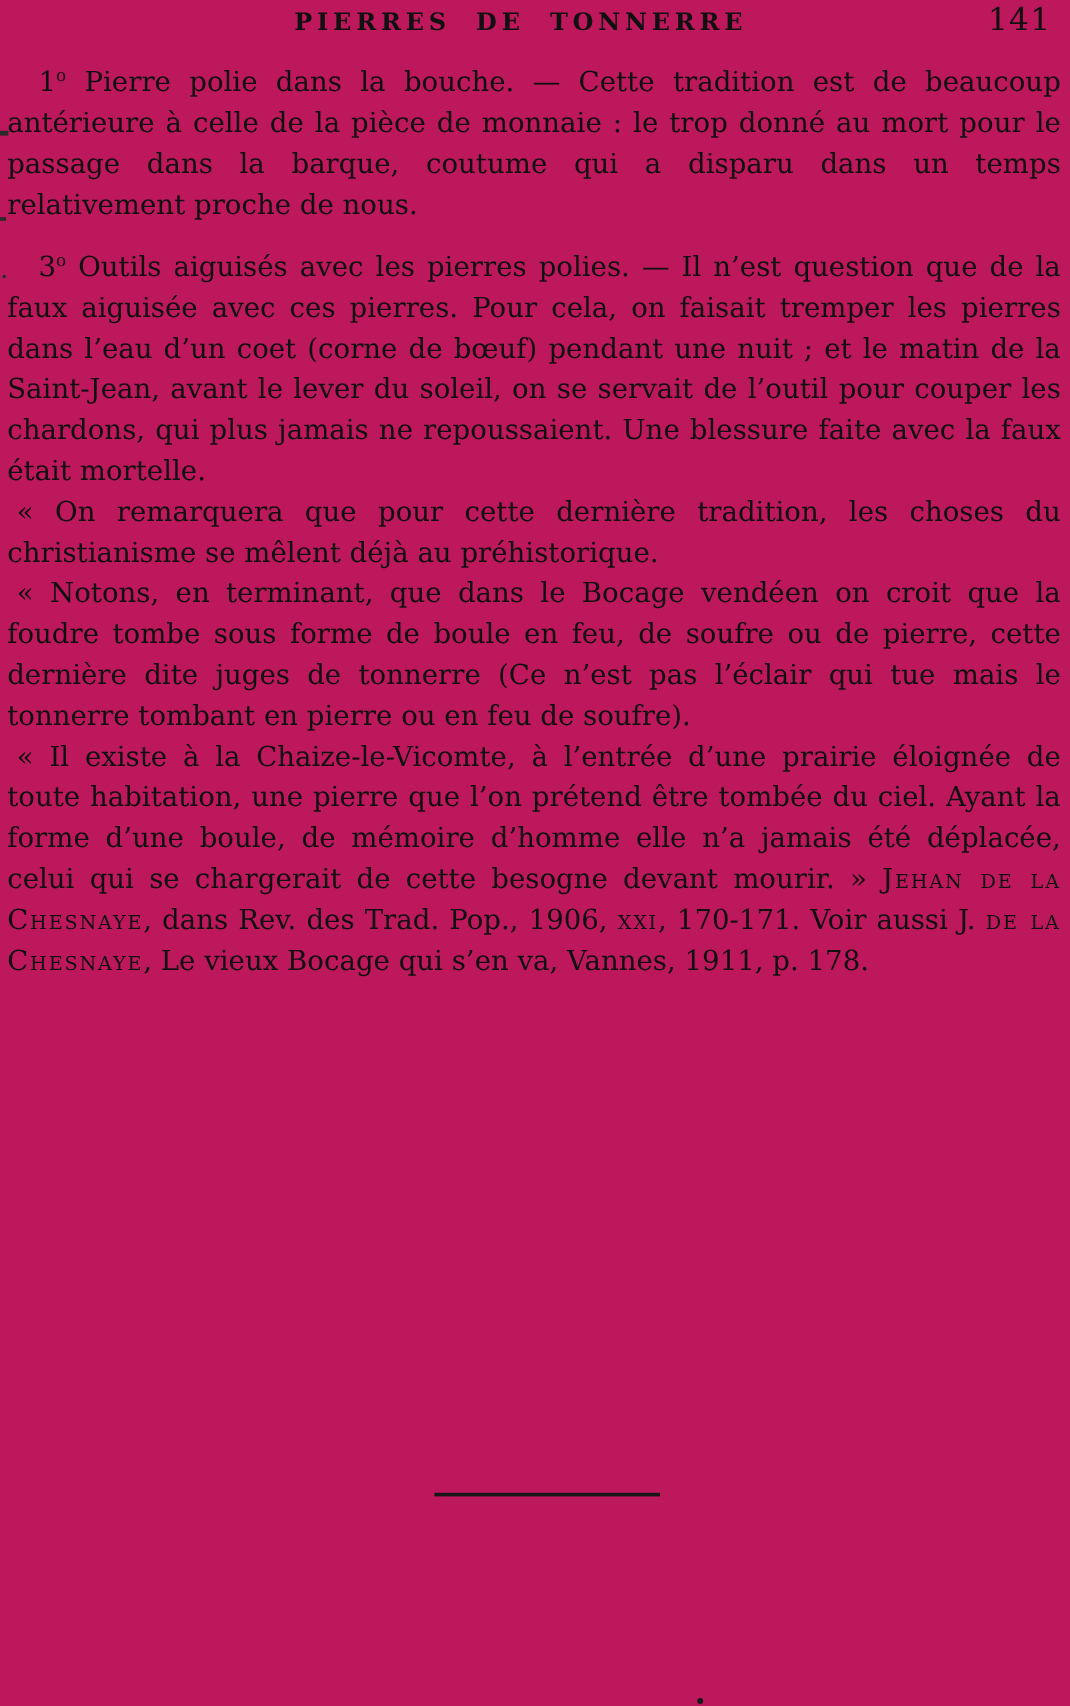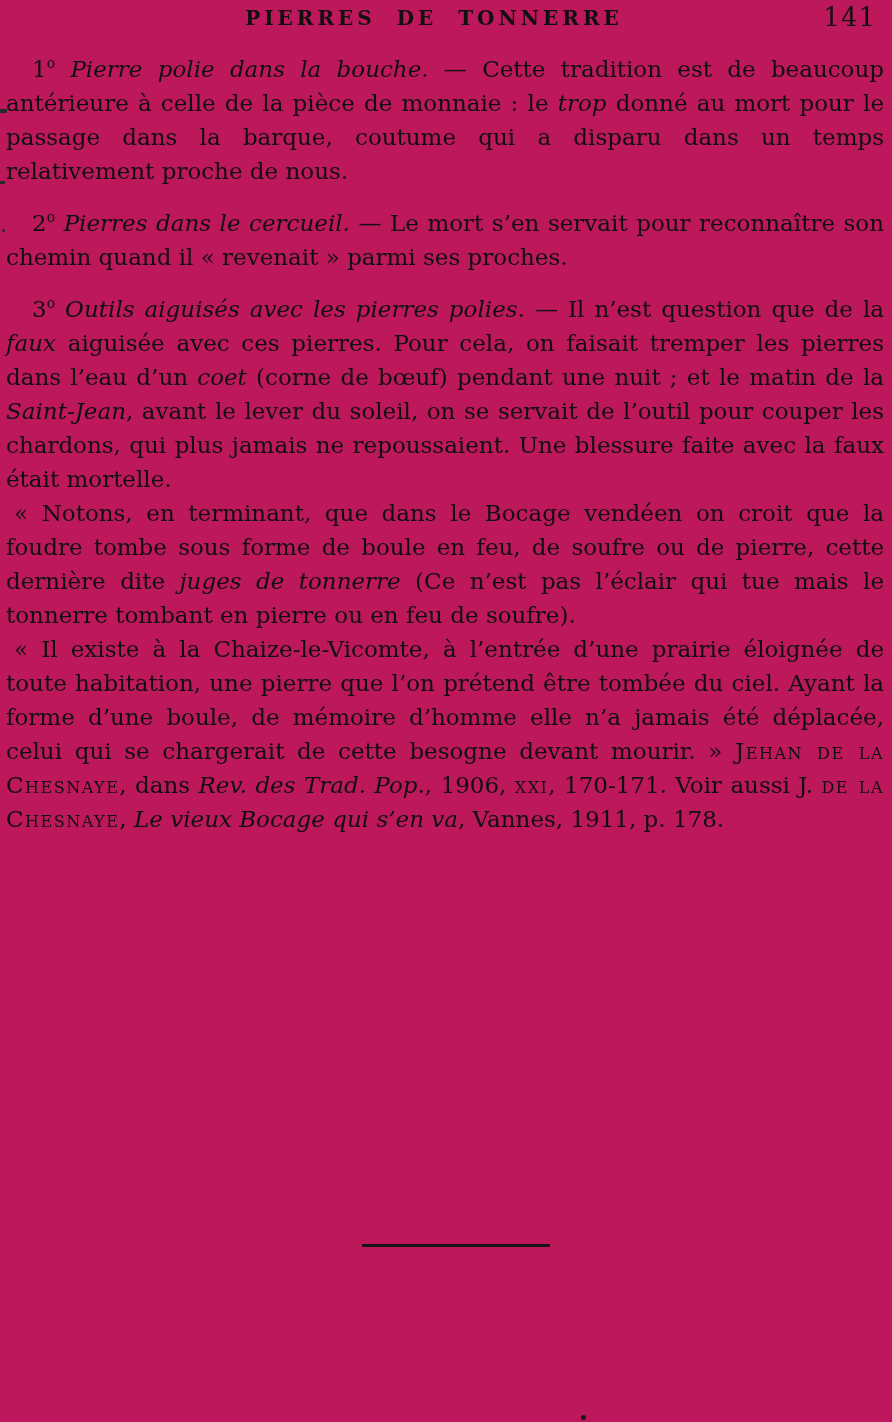--- a/index.html
+++ b/index.html
@@ -39,21 +39,21 @@
     position: absolute;
     top: 52px; left: 6px; right: 8px;
     font-size: 23px;
     line-height: 34px;
     text-align: justify;
   }
   .para { margin: 0; }
   .para.indent-normal { text-indent: 26px; }
   .para.indent-small  { text-indent: 8px; }
   .para.gap { margin-top: 18px; }
-  .i  { font-style: italic; }
+  .i  { }
   .sc { font-variant: small-caps; letter-spacing: 1.5px; }
   .sup {
     font-size: 14px;
     vertical-align: super;
     line-height: 0;
   }
   .footer-rule {
     position: absolute;
     top: 1244px;
     left: 362px;
@@ -81,22 +81,22 @@
 
 <div class="page">
 
   <div class="running-header">
     <span class="header-title">PIERRES DE TONNERRE</span>
     <span class="page-number">141</span>
   </div>
 
   <div class="content">
       <p class="para indent-normal"><span>1</span><span class="sup">o</span><span> </span><span class="i">Pierre polie dans la bouche.</span><span> — Cette tradition est de beaucoup antérieure à celle de la pièce de monnaie : le </span><span class="i">trop</span><span> donné au mort pour le passage dans la barque, coutume qui a disparu dans un temps relativement proche de nous.</span></p>
-      <p class="para indent-normal gap"><span>2</span><span class="sup">o</span><span> </span><span class="i">Pierres dans le cercueil.</span><span> — Le mort s’en servait pour reconnaître son chemin quand il « revenait » parmi ses proches.</span></p>
       <p class="para indent-normal gap"><span>3</span><span class="sup">o</span><span> </span><span class="i">Outils aiguisés avec les pierres polies.</span><span> — Il n’est question que de la </span><span class="i">faux</span><span> aiguisée avec ces pierres. Pour cela, on faisait tremper les pierres dans l’eau d’un </span><span class="i">coet</span><span> (corne de bœuf) pendant une nuit ; et le matin de la </span><span class="i">Saint-Jean</span><span>, avant le lever du soleil, on se servait de l’outil pour couper les chardons, qui plus jamais ne repoussaient. Une blessure faite avec la faux était mortelle.</span></p>
+      <p class="para indent-small"><span>« On remarquera que pour cette dernière tradition, les choses du christianisme se mêlent déjà au préhistorique.</span></p>
       <p class="para indent-small"><span>« Notons, en terminant, que dans le Bocage vendéen on croit que la foudre tombe sous forme de boule en feu, de soufre ou de pierre, cette dernière dite </span><span class="i">juges de tonnerre</span><span> (Ce n’est pas l’éclair qui tue mais le tonnerre tombant en pierre ou en feu de soufre).</span></p>
       <p class="para indent-small"><span>« Il existe à la Chaize-le-Vicomte, à l’entrée d’une prairie éloignée de toute habitation, une pierre que l’on prétend être tombée du ciel. Ayant la forme d’une boule, de mémoire d’homme elle n’a jamais été déplacée, celui qui se chargerait de cette besogne devant mourir. » </span><span class="sc">Jehan de la Chesnaye</span><span>, dans </span><span class="i">Rev. des Trad. Pop.</span><span>, 1906, </span><span class="sc">xxi</span><span>, 170-171. Voir aussi J. </span><span class="sc">de la Chesnaye</span><span>, </span><span class="i">Le vieux Bocage qui s’en va</span><span>, Vannes, 1911, p. 178.</span></p>
     </div>
 
   <div class="footer-rule"></div>
 
   <span class="edge-artifact a1"></span>
   <span class="edge-artifact a2"></span>
   <span class="edge-artifact a3"></span>
   <span class="ink-speck"></span>

